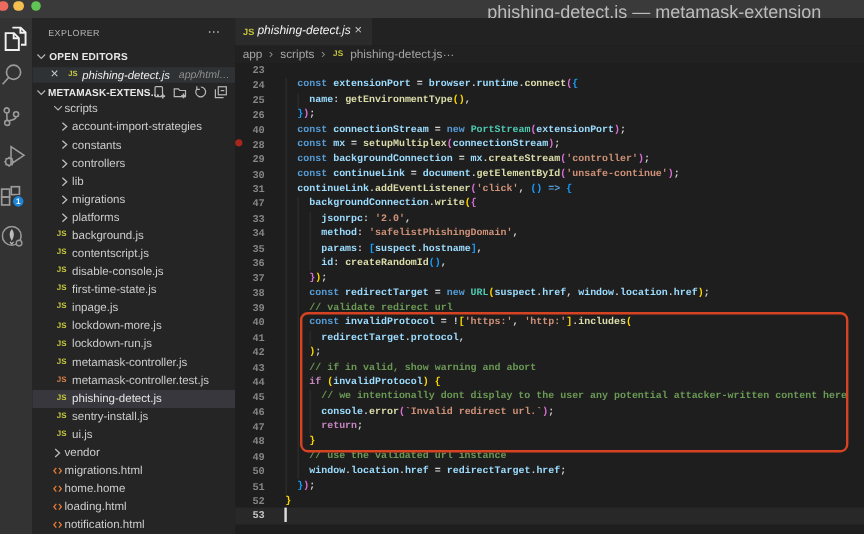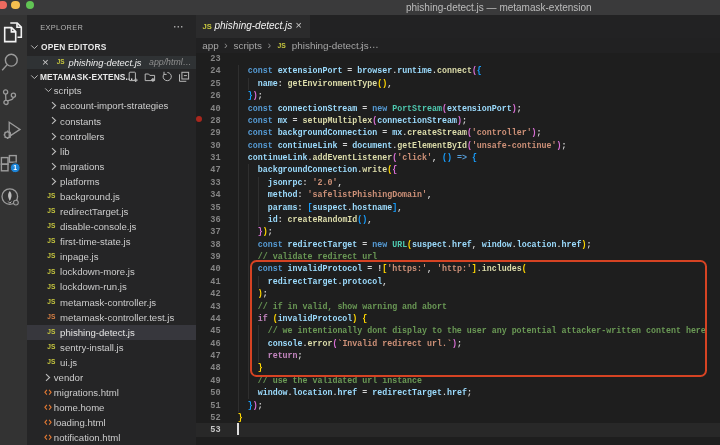--- a/index.html
+++ b/index.html
@@ -1,21 +1,21 @@
 <!DOCTYPE html>
 <html><head><meta charset="utf-8"><style>*{margin:0;padding:0;box-sizing:border-box}
 html,body{width:720px;height:445px;overflow:hidden;background:#1e1e1e;font-family:'Liberation Sans',sans-serif}
 i{font-style:normal}
 .mono{font-family:'Liberation Mono',monospace}
 </style></head><body>
 <div style="position:absolute;left:0;top:0;width:720px;height:15px;background:#3a3a3b">
     <div style="position:absolute;left:-2px;top:0.7px;width:8.6px;height:8.6px;border-radius:50%;background:#ed6a5f"></div>
     <div style="position:absolute;left:11.3px;top:0.7px;width:8.6px;height:8.6px;border-radius:50%;background:#f5bf4f"></div>
     <div style="position:absolute;left:25.5px;top:0.7px;width:8.6px;height:8.6px;border-radius:50%;background:#61c454"></div>
-    <div style="position:absolute;left:406px;top:1.8px;width:170px;text-align:center;font-size:10px;color:#bcbcbc;white-space:nowrap">phishing-detect.js — metamask-extension</div>
+    <div style="position:absolute;left:406px;top:1.8px;width:170px;text-align:center;font-size:15px;color:#bcbcbc;white-space:nowrap">phishing-detect.js — metamask-extension</div>
   </div>
 <div style="position:absolute;left:0;top:15px;width:27px;height:430px;background:#333333">
     <svg style="position:absolute;left:1px;top:5px" width="24" height="24" viewBox="0 0 24 24">
 <g fill="none" stroke="#f2f2f2" stroke-width="1.6">
 <path d="M9.3 3.0 H16.2 L20.3 7.1 V17.3 H16.5"></path>
 <path d="M16.0 3.2 V7.3 H20.1"></path>
 <path d="M3.7 7.6 H10.6 L14.7 11.7 V21.6 H3.7 Z"></path>
 <path d="M10.4 7.8 V11.9 H14.5"></path>
 </g>
     </svg>
@@ -145,21 +145,21 @@
       <path d="M2 1.2 L5.6 4.5 L2 7.8" fill="none" stroke="#bcbcbc" stroke-width="1.1"></path>
     </svg>
     <span style="position:absolute;left:33.1px;top:1.8px;font:9.6px 'Liberation Sans',sans-serif;color:#cccccc;white-space:nowrap">platforms</span>
   </div>
 <div style="position:absolute;left:27px;width:169px;top:189.16px;height:15.08px;">
     <span style="position:absolute;left:20.3px;top:3.0px;font:700 6.6px 'Liberation Sans',sans-serif;color:#c6c63e;font-style:normal">JS</span>
     <span style="position:absolute;left:33.1px;top:1.8px;font:9.6px 'Liberation Sans',sans-serif;color:#cccccc;white-space:nowrap">background.js</span>
   </div>
 <div style="position:absolute;left:27px;width:169px;top:204.24px;height:15.08px;">
     <span style="position:absolute;left:20.3px;top:3.0px;font:700 6.6px 'Liberation Sans',sans-serif;color:#c6c63e;font-style:normal">JS</span>
-    <span style="position:absolute;left:33.1px;top:1.8px;font:9.6px 'Liberation Sans',sans-serif;color:#cccccc;white-space:nowrap">redirectTarget.js</span>
+    <span style="position:absolute;left:33.1px;top:1.8px;font:9.6px 'Liberation Sans',sans-serif;color:#cccccc;white-space:nowrap">contentscript.js</span>
   </div>
 <div style="position:absolute;left:27px;width:169px;top:219.32px;height:15.08px;">
     <span style="position:absolute;left:20.3px;top:3.0px;font:700 6.6px 'Liberation Sans',sans-serif;color:#c6c63e;font-style:normal">JS</span>
     <span style="position:absolute;left:33.1px;top:1.8px;font:9.6px 'Liberation Sans',sans-serif;color:#cccccc;white-space:nowrap">disable-console.js</span>
   </div>
 <div style="position:absolute;left:27px;width:169px;top:234.40px;height:15.08px;">
     <span style="position:absolute;left:20.3px;top:3.0px;font:700 6.6px 'Liberation Sans',sans-serif;color:#c6c63e;font-style:normal">JS</span>
     <span style="position:absolute;left:33.1px;top:1.8px;font:9.6px 'Liberation Sans',sans-serif;color:#cccccc;white-space:nowrap">first-time-state.js</span>
   </div>
 <div style="position:absolute;left:27px;width:169px;top:249.48px;height:15.08px;">

